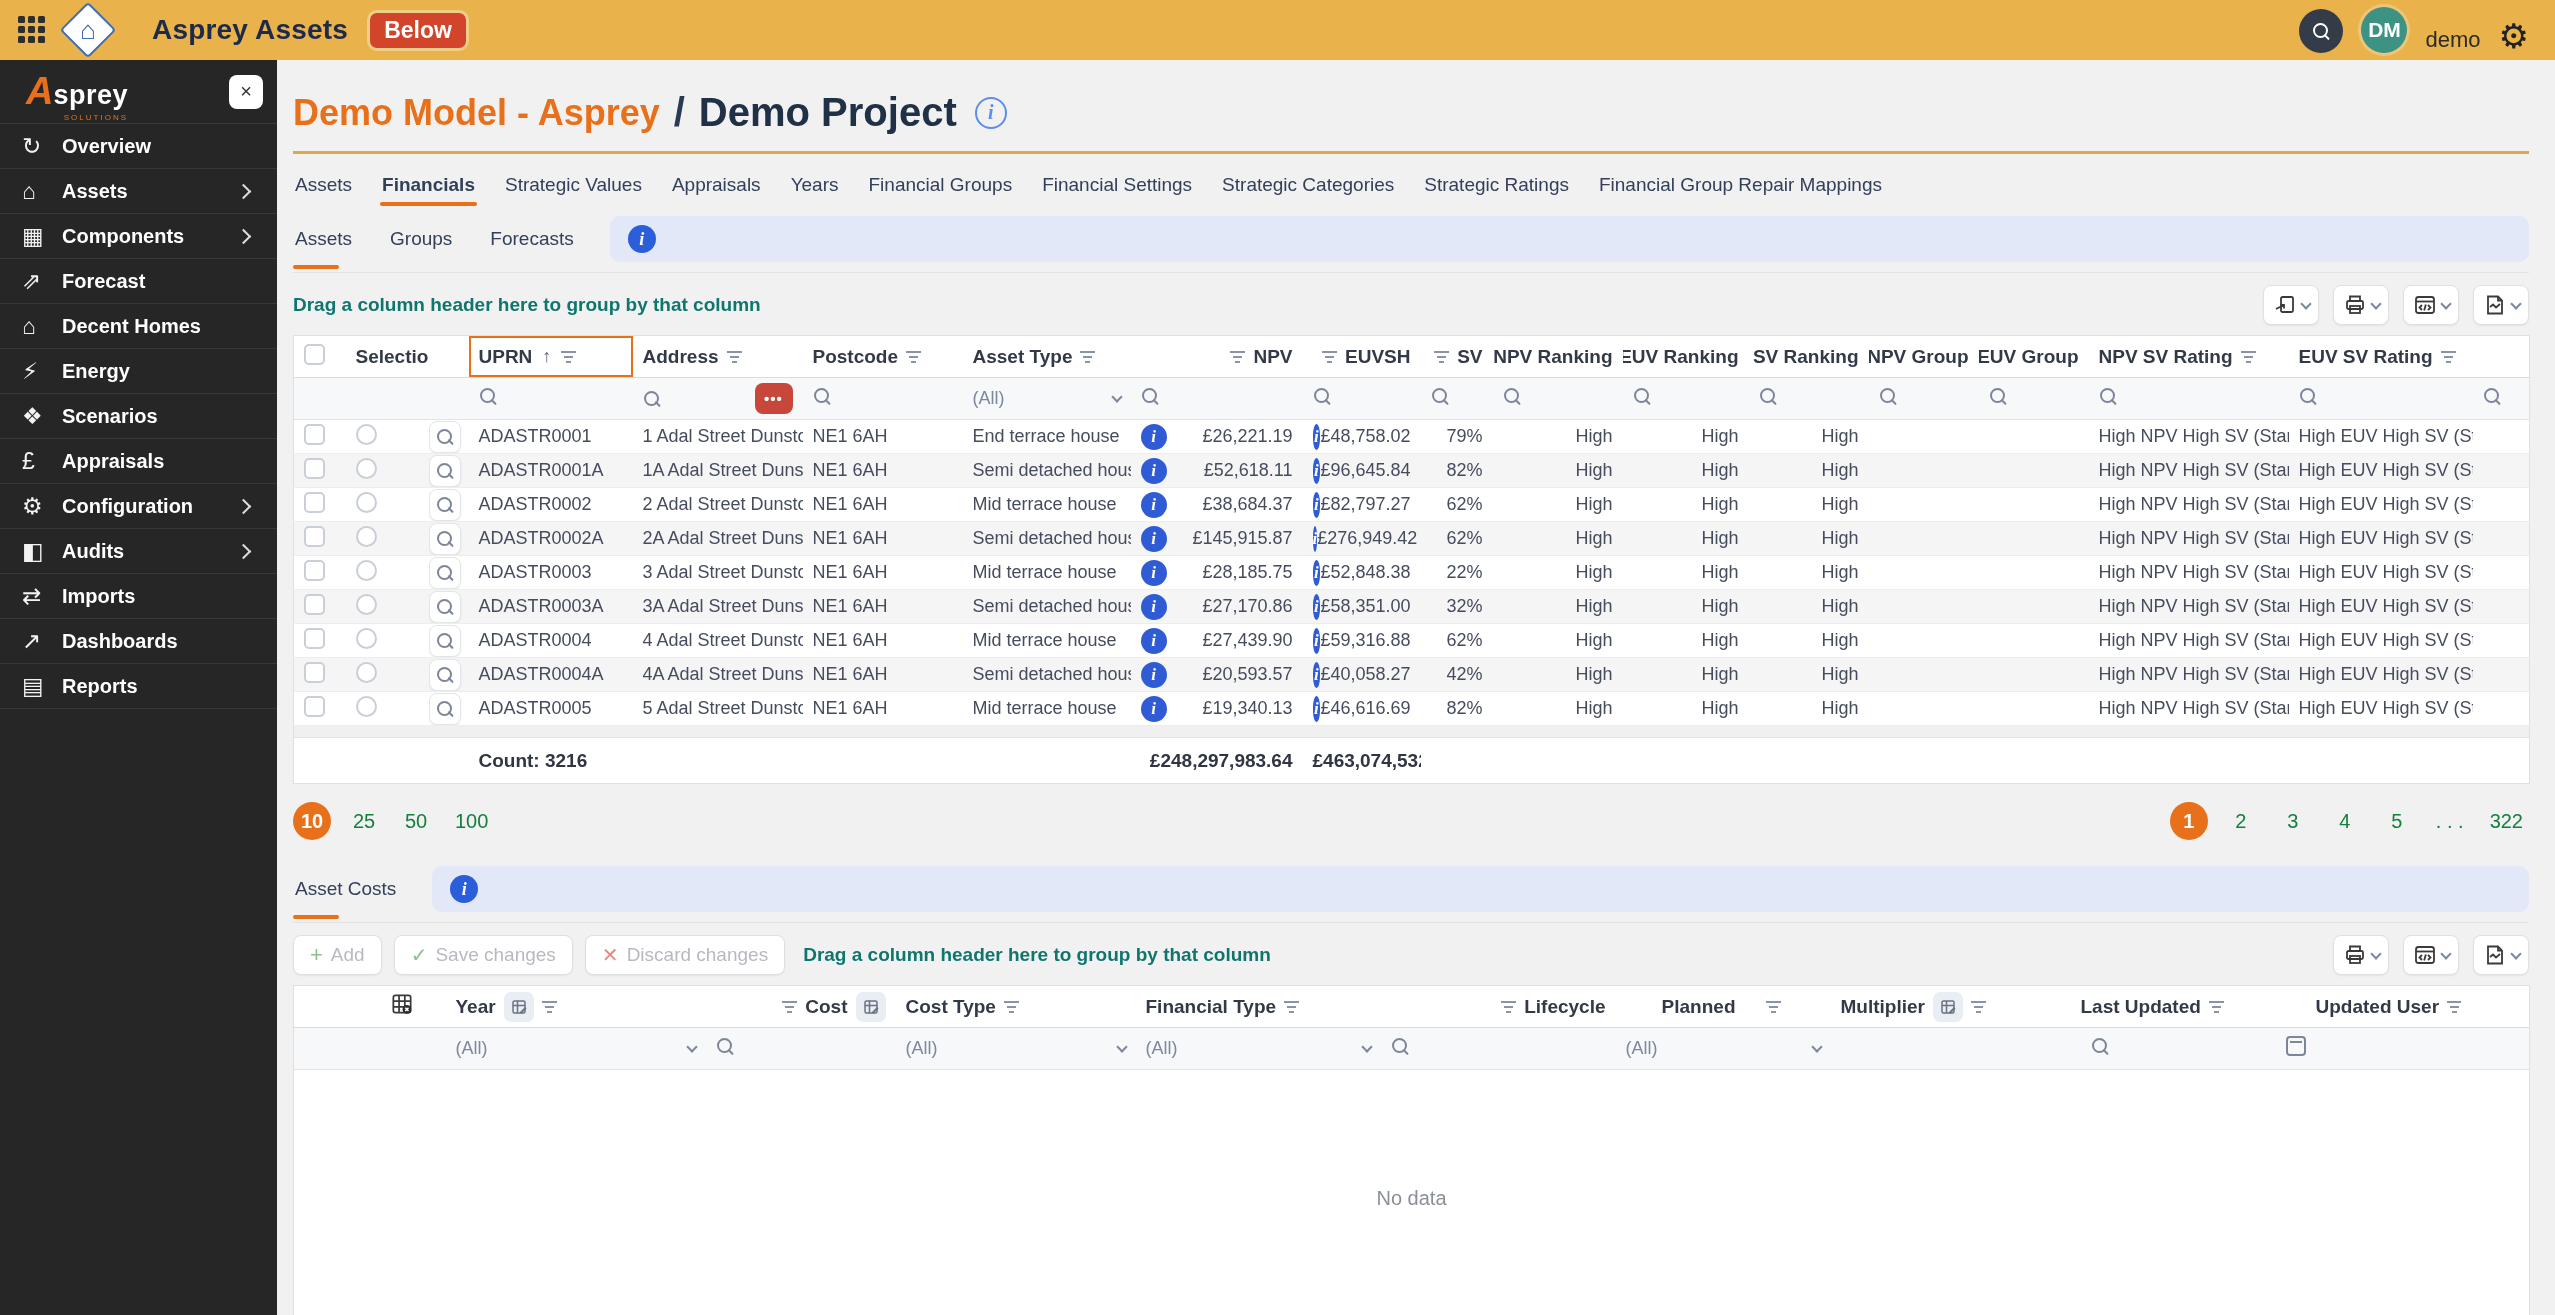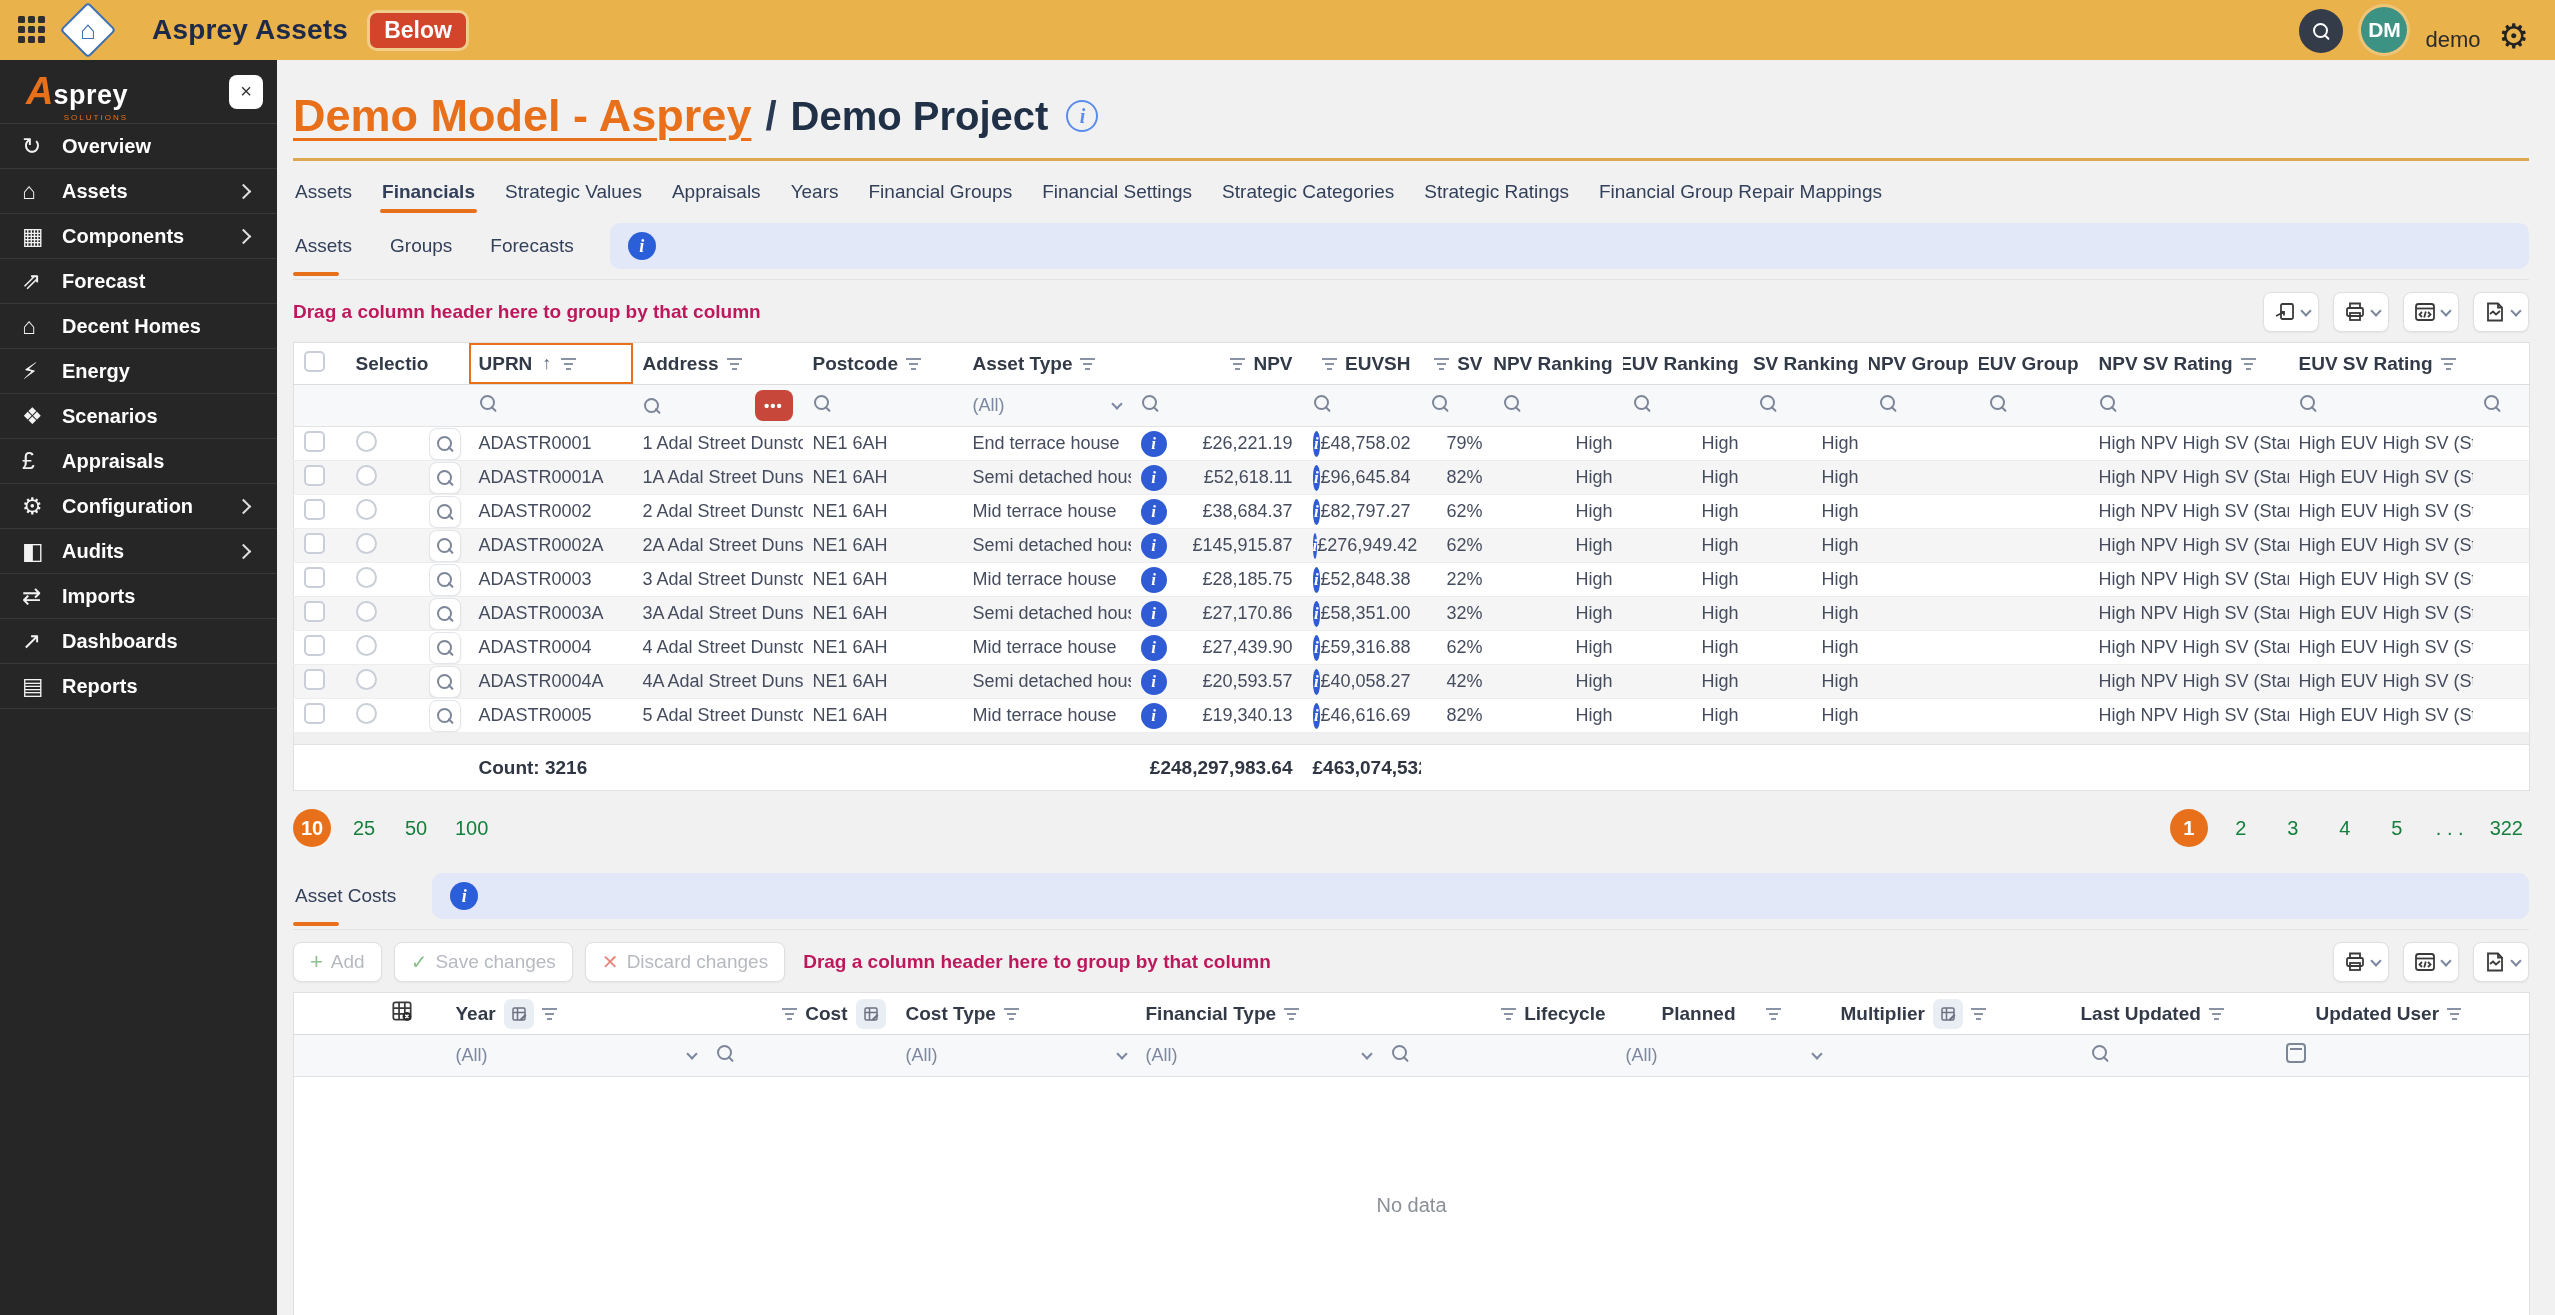--- a/index.html
+++ b/index.html
@@ -33,21 +33,21 @@
   .asprey-logo .rest { color:#fff; font-size:27px; font-weight:700; letter-spacing:0.5px; }
   .asprey-logo .sub { position:absolute; right:0; bottom:-9px; color:#E8701A; font-size:8px; letter-spacing:2px; }
   .sidebar-close { width:34px; height:34px; background:#fff; color:#333; border-radius:8px; display:flex; align-items:center; justify-content:center; font-size:20px; cursor:pointer; }
   .nav-item { height:45px; display:flex; align-items:center; padding:0 22px; border-bottom:1px solid #383838; cursor:pointer; }
   .nav-item .nav-ico { width:40px; font-size:23px; color:#F2F2F2; text-align:left; }
   .nav-item .nav-label { font-size:20px; font-weight:700; color:#FFF; flex:1; }
   .nav-item .nav-chev { width:11px; height:11px; border-right:2.4px solid #DDD; border-bottom:2.4px solid #DDD; transform:rotate(-45deg); margin-right:6px; }
 
   
   .title-row { margin-top:30px; display:flex; align-items:center; gap:14px; }
-  .bc-link { color:#E8701A; font-size:45px; font-weight:700; text-decoration:underline; text-decoration-thickness:3px; text-underline-offset:7px; cursor:pointer; }
+  .bc-link { color:#E8701A; font-size:36px; font-weight:700; text-decoration-thickness:3px; text-underline-offset:7px; cursor:pointer; }
   .bc-sep { color:#2A3A55; font-size:40px; font-weight:700; }
   .page-title { color:#203047; font-size:40px; font-weight:700; }
   .info-outline { width:32px; height:32px; border:2px solid #5B8DEF; color:#5B8DEF; border-radius:50%; display:inline-flex; align-items:center; justify-content:center; font-size:20px; font-weight:700; font-family:"Liberation Serif",serif; font-style:italic; margin-left:4px; }
   .gold-rule { height:3px; background:#DCA94E; margin-top:16px; }
 
   
   .tabs { display:flex; gap:26px; margin-top:14px; }
   .tab { font-size:19px; color:#33405A; padding:6px 2px 10px; cursor:pointer; position:relative; white-space:nowrap; }
   .tab.active { font-weight:700; }
   .tab.active::after { content:""; position:absolute; left:0; right:0; bottom:0; height:4px; background:#E8701A; border-radius:2px; }
@@ -56,21 +56,21 @@
   .subtabs { display:flex; gap:34px; flex:none; }
   .subtab { font-size:19px; color:#33405A; padding:8px 2px; position:relative; cursor:pointer; white-space:nowrap; }
   .subtab.active::after { content:""; position:absolute; left:0; width:46px; bottom:-11px; height:4px; background:#E8701A; border-radius:2px; }
   .banner { flex:1; margin-left:34px; background:#E2E8F8; border-radius:10px; padding:9px 18px; display:flex; align-items:center; gap:16px; }
   .banner .info-fill { flex:none; }
   .banner-text { font-size:18px; color:#3C4B70; white-space:nowrap; overflow:hidden; }
   .info-fill { width:28px; height:28px; border-radius:50%; background:#2B5FD9; color:#fff; display:inline-flex; align-items:center; justify-content:center; font-family:"Liberation Serif",serif; font-style:italic; font-weight:700; font-size:18px; }
 
   
   .hint-row { display:flex; align-items:center; margin-top:12px; margin-bottom:10px; }
-  .group-hint { font-size:19px; font-weight:600; color:#be185d; }
+  .group-hint { font-size:19px; font-weight:600; color:#0f766e; }
   .toolbar { margin-left:auto; display:flex; gap:14px; }
   .tool-btn { width:56px; height:40px; background:#fff; border:1px solid #E0E0E0; border-radius:8px; box-shadow:0 1px 2px rgba(0,0,0,0.06); display:flex; align-items:center; justify-content:center; gap:5px; cursor:pointer; }
   .tool-btn svg { flex:none; }
   .chev { width:8px; height:8px; border-right:2px solid #7C87A0; border-bottom:2px solid #7C87A0; transform:rotate(45deg); display:inline-block; margin-bottom:3px; }
 
   
   .icon-search { position:relative; width:18px; height:18px; display:inline-block; }
   .icon-search::before { content:""; position:absolute; width:11px; height:11px; border:2px solid #7D8699; border-radius:50%; left:1px; top:1px; }
   .icon-search::after { content:""; position:absolute; width:7px; height:2.4px; background:#7D8699; transform:rotate(45deg); left:11px; top:13.5px; border-radius:2px; }
   .icon-search.white::before { border-color:#fff; } .icon-search.white::after { background:#fff; }

